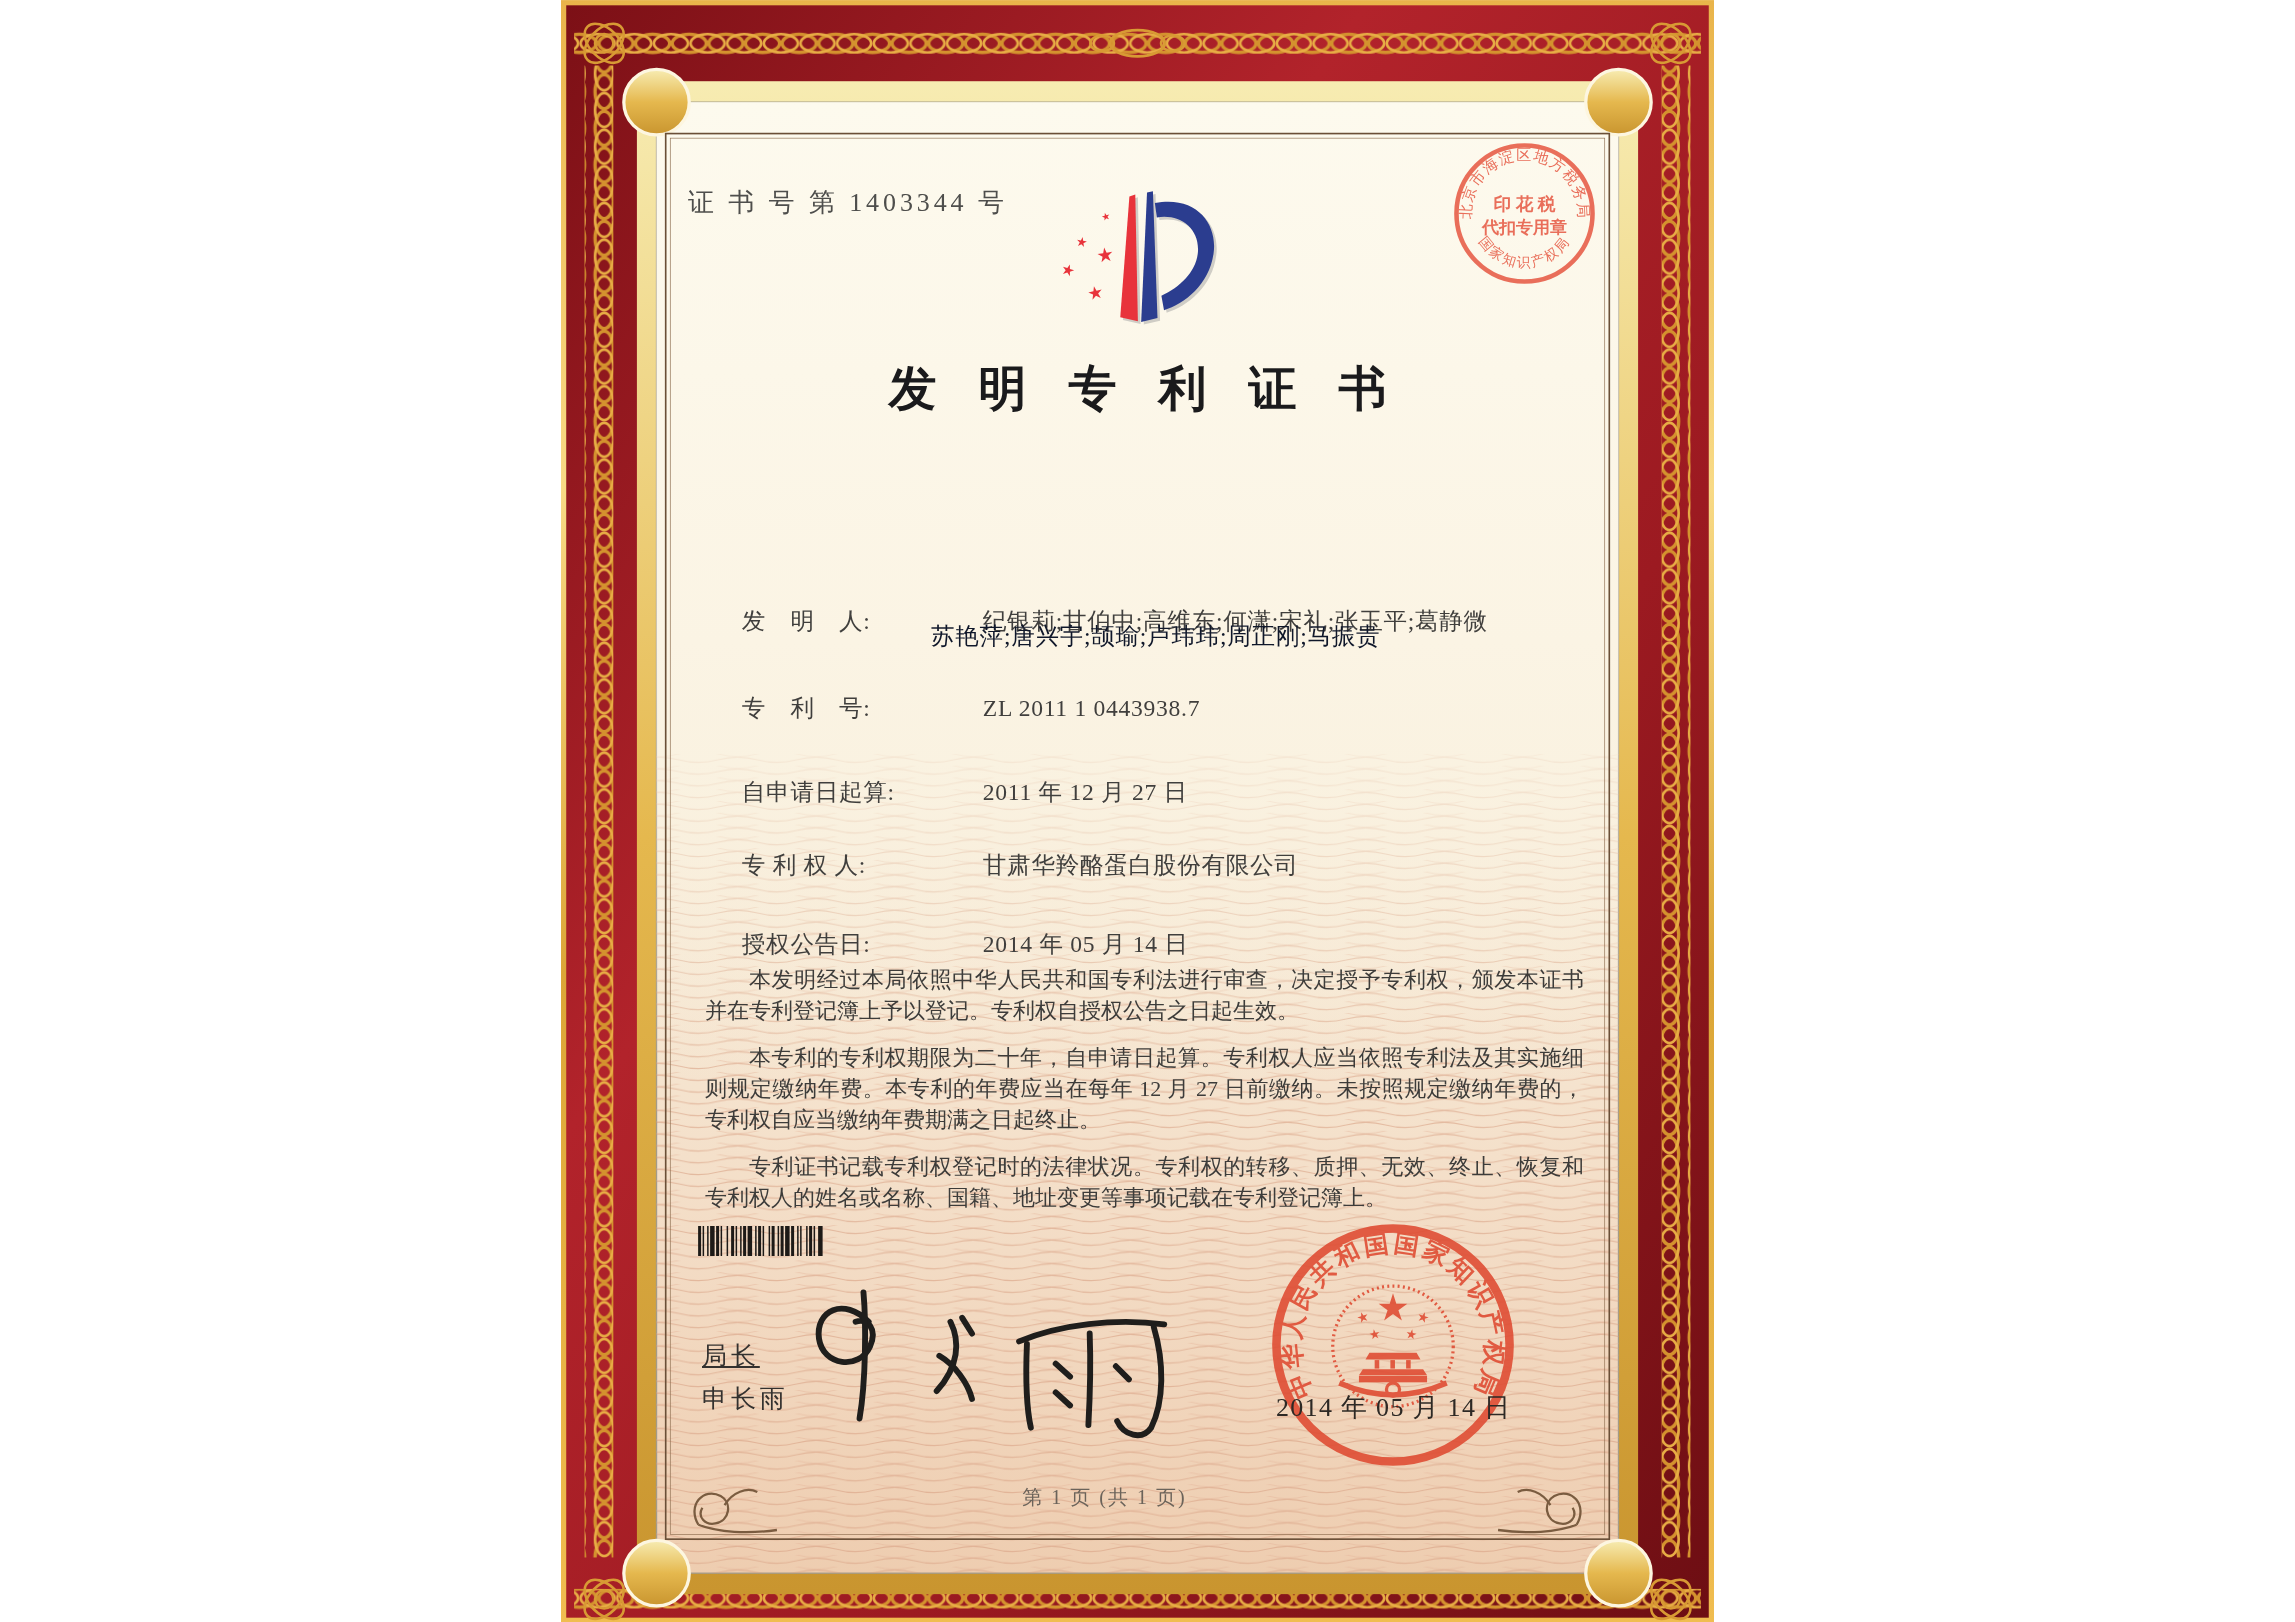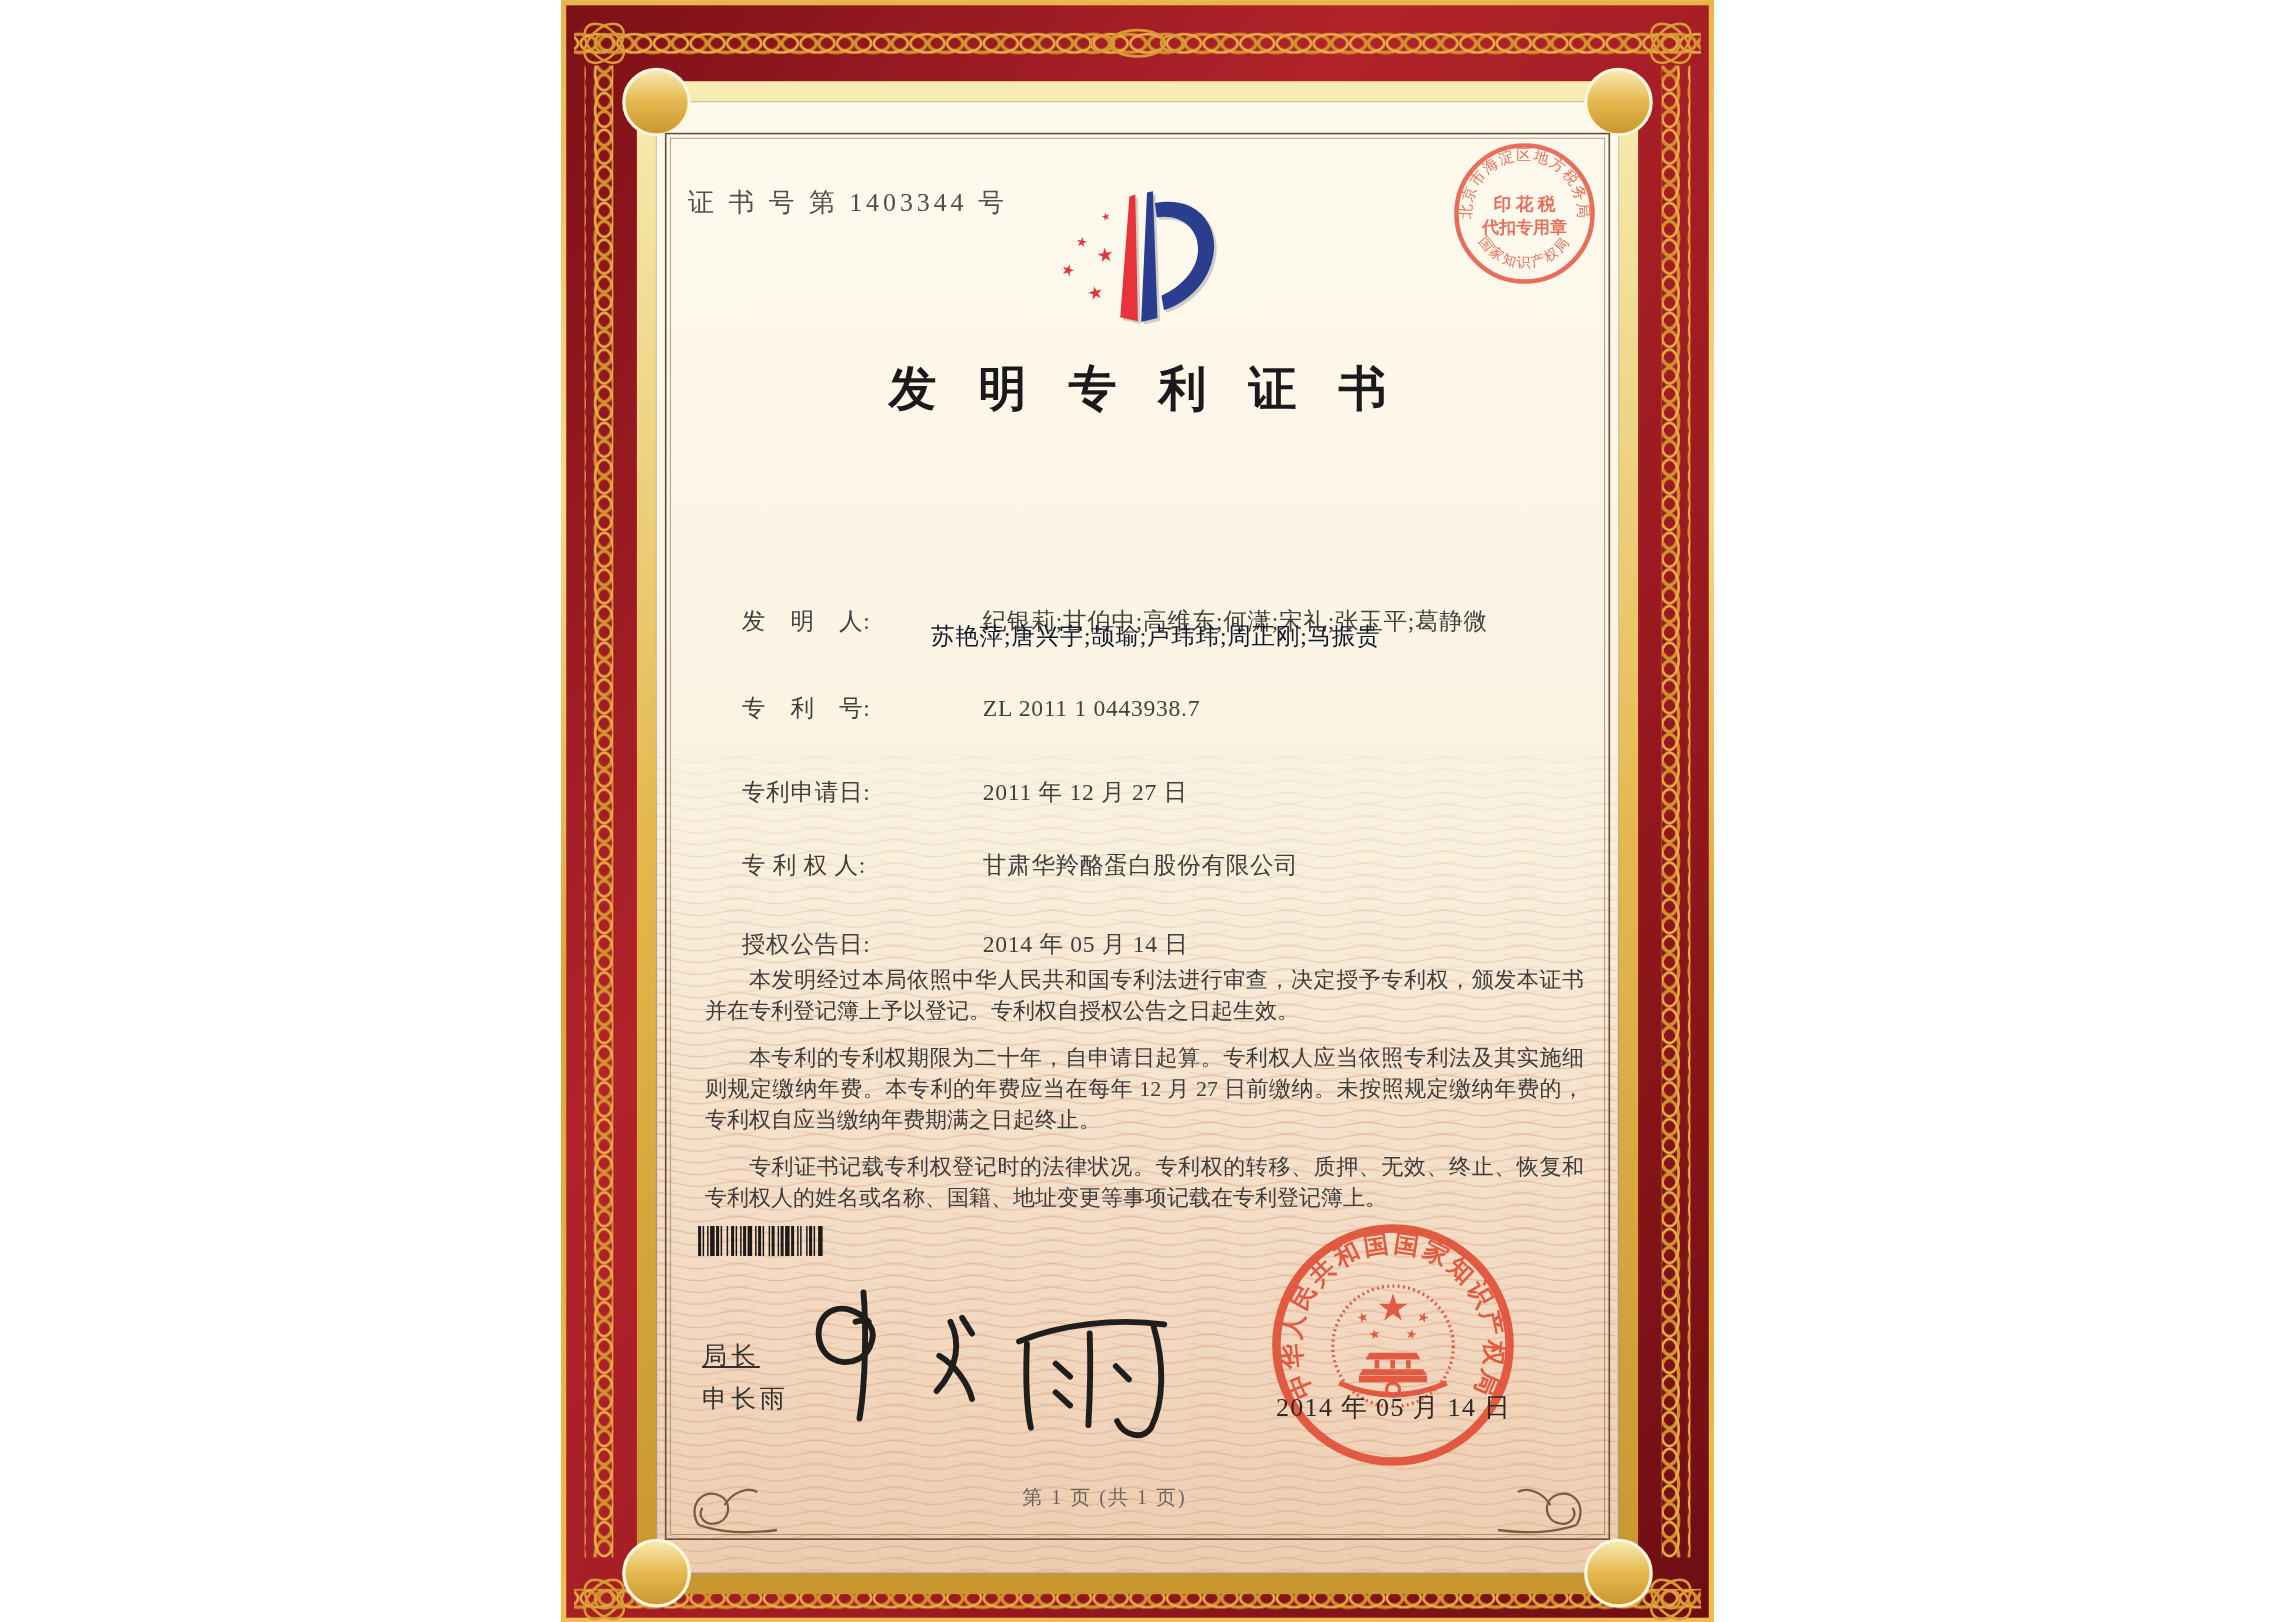--- a/index.html
+++ b/index.html
@@ -192,21 +192,21 @@
       </div>
 
       <div class="field-row row-1">
         <span class="f-label">发　明　人:</span><span class="f-value">纪银莉;甘伯中;高维东;何潇;宋礼;张玉平;葛静微</span>
       </div>
       <div class="inv-line2">苏艳萍;唐兴宇;颉瑜;卢玮玮;周正刚;马振贵</div>
       <div class="field-row row-2">
         <span class="f-label">专　利　号:</span><span class="f-value">ZL 2011 1 0443938.7</span>
       </div>
       <div class="field-row row-3">
-        <span class="f-label">专利申请日:</span><span class="f-value">2011 年 12 月 27 日</span>
+        <span class="f-label">自申请日起算:</span><span class="f-value">2011 年 12 月 27 日</span>
       </div>
       <div class="field-row row-4">
         <span class="f-label">专 利 权 人:</span><span class="f-value">甘肃华羚酪蛋白股份有限公司</span>
       </div>
       <div class="field-row row-5">
         <span class="f-label">授权公告日:</span><span class="f-value">2014 年 05 月 14 日</span>
       </div>
 
       <div class="paras">
         <p>本发明经过本局依照中华人民共和国专利法进行审查，决定授予专利权，颁发本证书并在专利登记簿上予以登记。专利权自授权公告之日起生效。</p>

